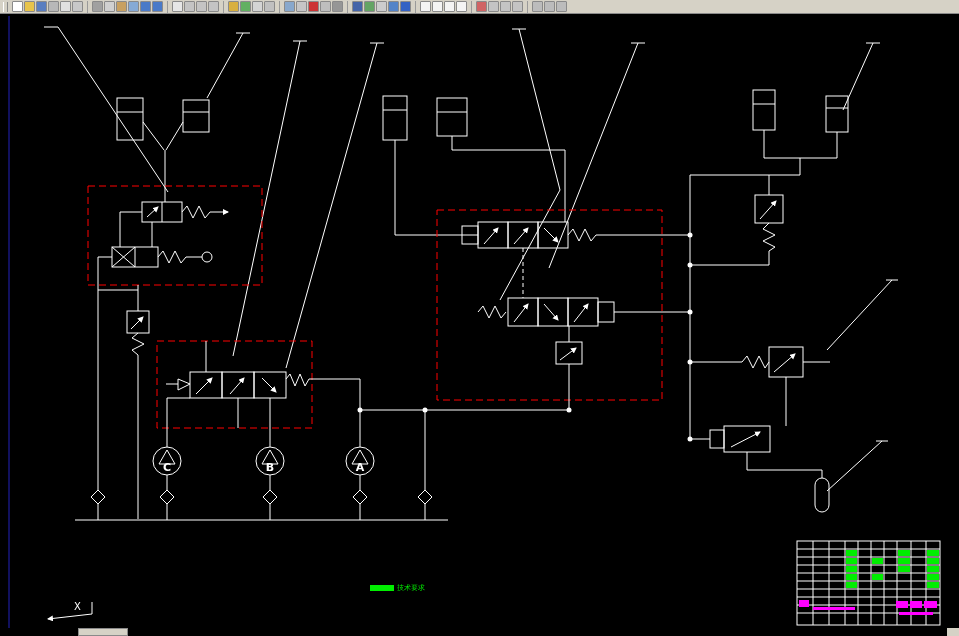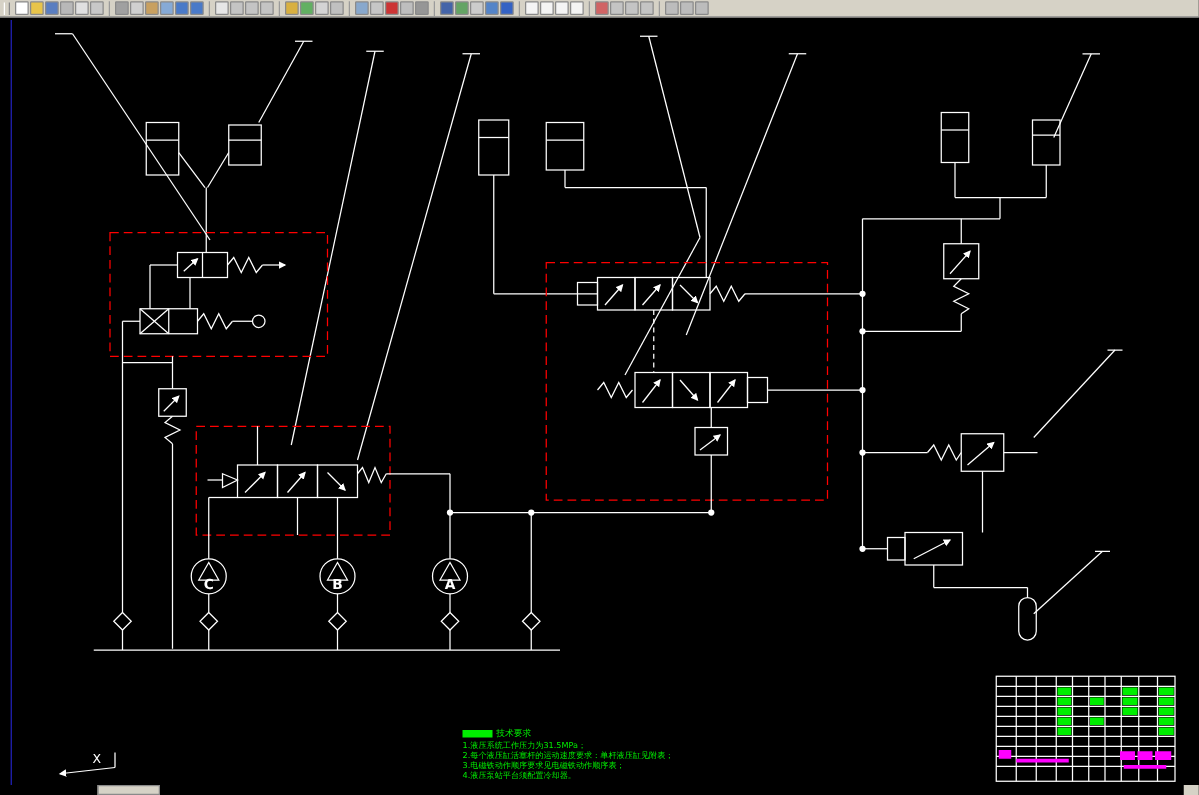--- a/index.html
+++ b/index.html
@@ -26,21 +26,21 @@
   .mcell{fill:var(--c-magenta,#f0f);stroke:none;}
   .blue{stroke:var(--c-blue,#2020c0);stroke-width:1;fill:none;}
   svg text{fill:#fff;font-family:"DejaVu Sans",sans-serif;}
   .pump-letter{font-size:11px;font-weight:bold;text-anchor:middle;}
   .ucs-x{font-size:10px;}
   
   .technotes{
     position:absolute;left:370px;top:584px;width:175px;z-index:3;
     color:var(--c-green,#0f0);font-size:6.5px;line-height:8px;white-space:nowrap;
   }
-  .tn-head{font-size:7px;font-family:Liberation Mono, monospace;}
+  .tn-head{font-size:7px;}
   .tn-bar{display:inline-block;width:24px;height:6px;background:var(--c-green,#0f0);margin-right:3px;vertical-align:middle;}
   
   .bottombar{position:absolute;left:0;bottom:0;width:959px;height:8px;background:#000;z-index:4;}
   .frag-left{position:absolute;left:78px;bottom:0;width:50px;height:8px;background:#d6d2c6;border:1px solid #8a8a8a;box-sizing:border-box;}
   .frag-right{position:absolute;right:0;bottom:0;width:12px;height:8px;background:#d6d2c6;}
 </style>
 </head>
 <body>
 
 <div class="toolbar">
@@ -383,24 +383,18 @@
     <rect class="mcell" x="910" y="601" width="12" height="7"></rect>
     <rect class="mcell" x="924" y="601" width="13" height="7"></rect>
     <rect class="mcell" x="899" y="612" width="34" height="3"></rect>
   </g>
 </svg>
 
 <div class="technotes">
   <div class="tn-head">
     <span class="tn-bar"></span><span>技术要求</span>
   </div>
-  <div>
-      <div class="tnl">1.液压系统工作压力为31.5MPa；</div>
-      <div class="tnl">2.每个液压缸活塞杆的运动速度要求：单杆液压缸见附表；</div>
-      <div class="tnl">3.电磁铁动作顺序要求见电磁铁动作顺序表；</div>
-      <div class="tnl">4.液压泵站平台须配置冷却器。</div>
-    </div>
 </div>
 
 <div class="bottombar">
   <div class="frag-left"></div>
   <div class="frag-right"></div>
 </div>
 
 </body></html>

